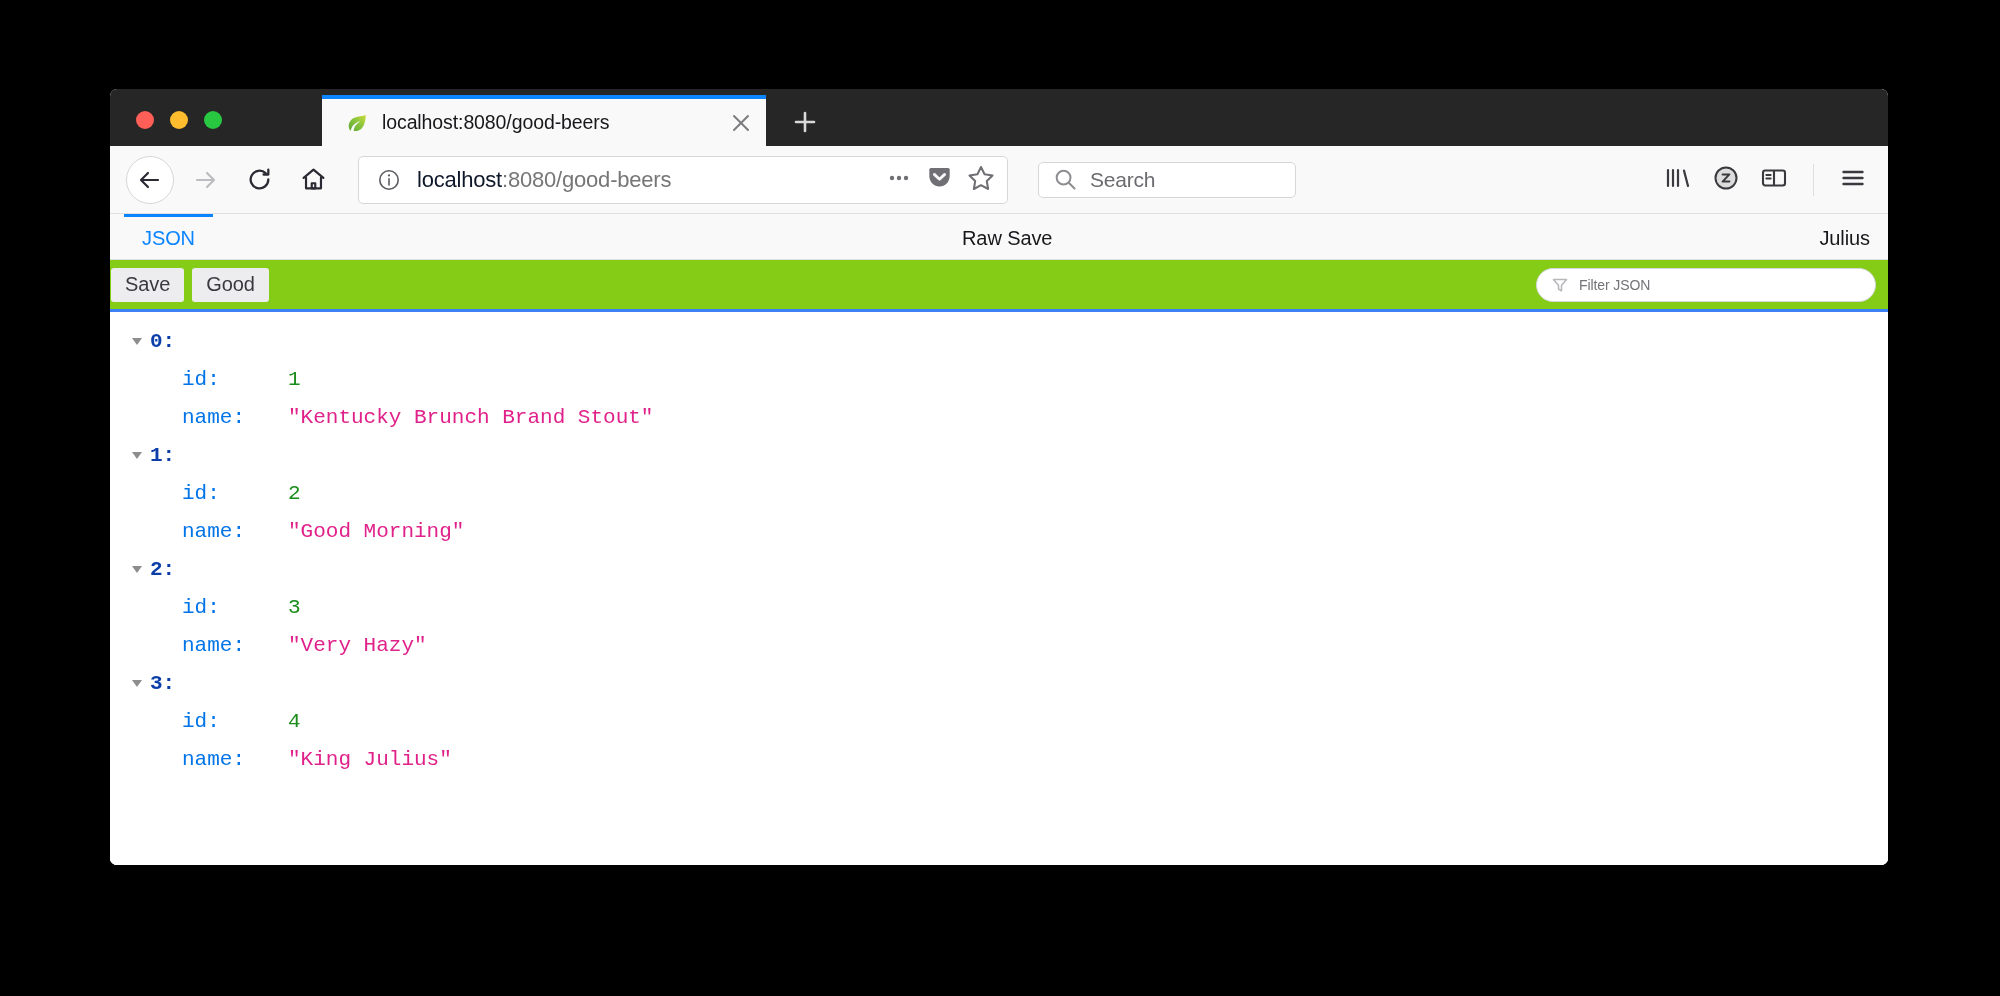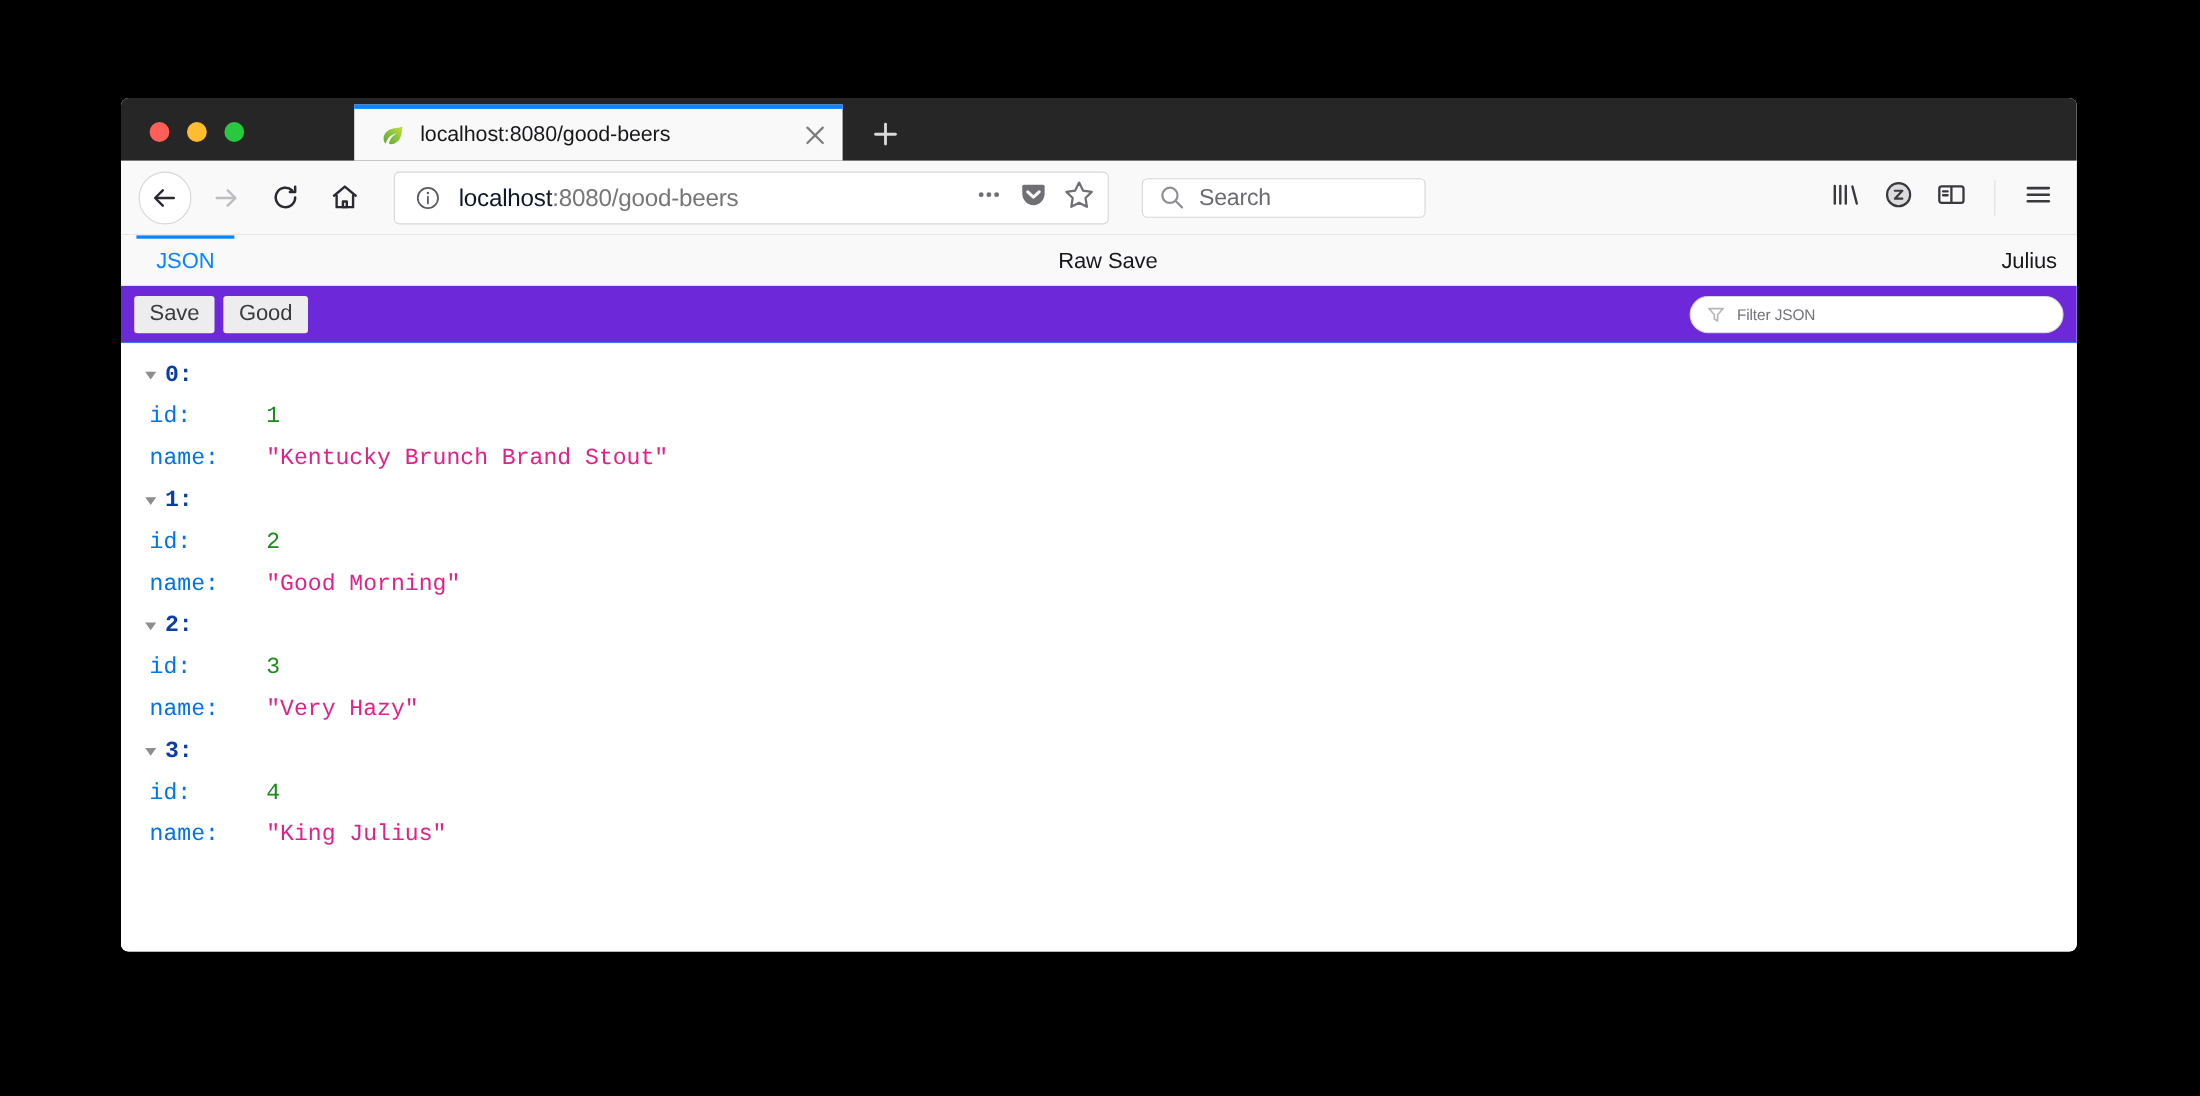--- a/index.html
+++ b/index.html
@@ -233,25 +233,25 @@
     box-sizing: border-box;
     letter-spacing: -0.1px;
   }
   .jv-tab.active {
     color: #0a84ff;
     border-top-color: #0a84ff;
   }
 
   .jv-toolbar {
     height: 52px;
-    background: #6d28d9;
-    border-bottom: 1px solid #3b82f6;
-    display: flex;
-    align-items: center;
-    padding: 0 12px 0 12px;
+    background: #84cc16;
+    border-bottom: 3px solid #3b82f6;
+    display: flex;
+    align-items: center;
+    padding: 0 12px 0 1px;
     box-sizing: border-box;
   }
   .jv-btn {
     height: 34px;
     padding: 0 14px;
     background: #ededf0;
     border: none;
     border-radius: 3px;
     font-family: "Liberation Sans", sans-serif;
     font-size: 20px;
@@ -297,21 +297,21 @@
     width: 18px;
     height: 18px;
     margin-right: 4px;
     display: flex;
     align-items: center;
     justify-content: center;
     color: #8d8d8d;
   }
   .twisty svg { display: block; }
   .idx-label { color: #0b3ea8; font-weight: bold; }
-  .prop-row { padding-left: 26px; }
+  .prop-row { padding-left: 72px; }
   .prop-key {
     color: #0074e8;
     display: inline-block;
     width: 106px;
     flex: none;
   }
   .val-num { color: #1a8c1a; }
   .val-str { color: #e0218a; }
 </style>
 </head>

